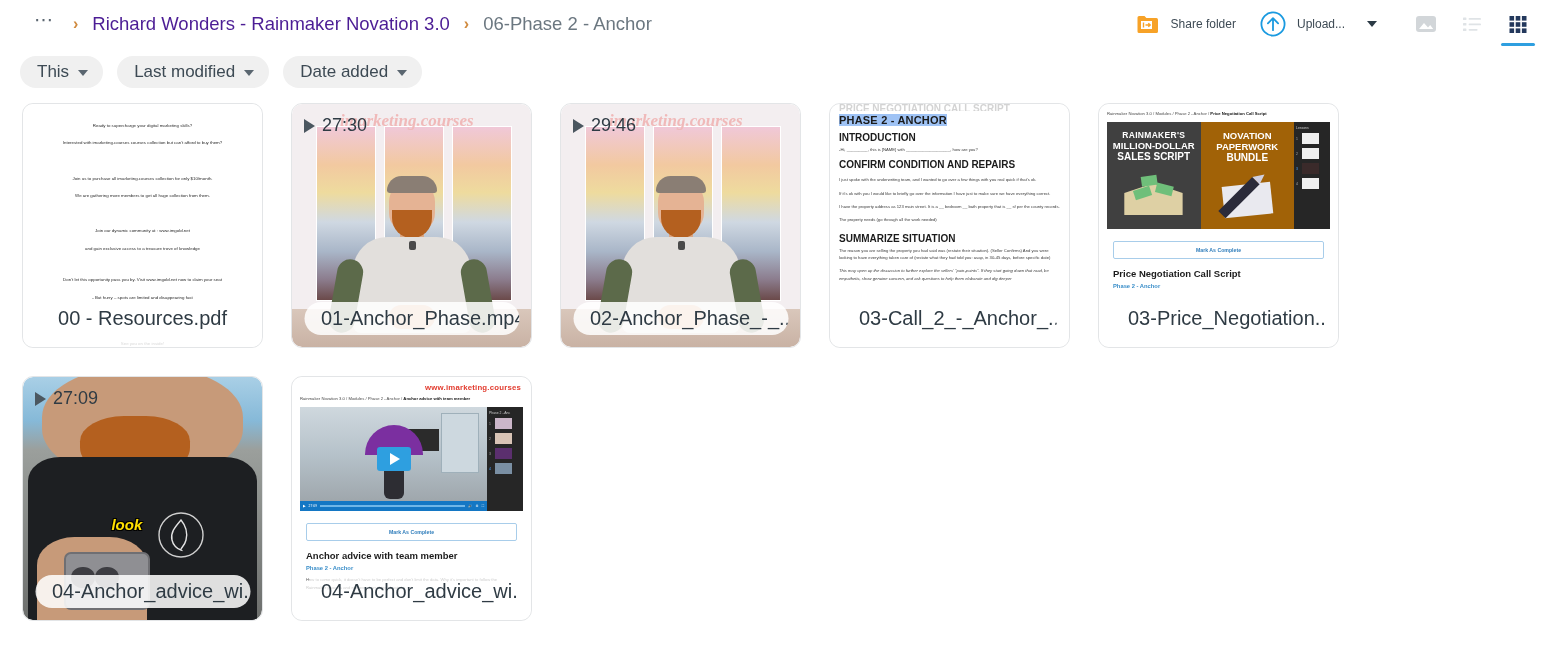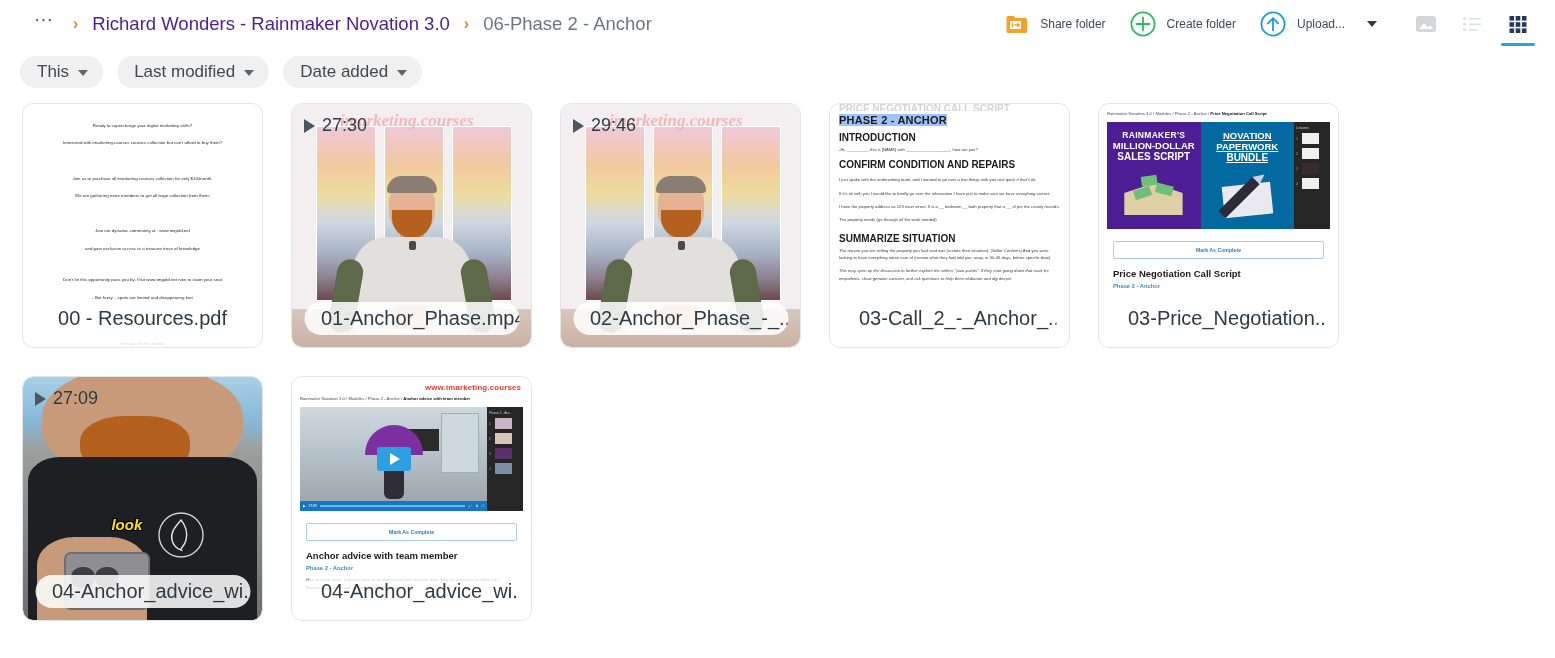--- a/index.html
+++ b/index.html
@@ -206,22 +206,22 @@
   .lmsdoc { position: absolute; inset: 0; background: #fff; padding: 7px 8px; }
   .lms-crumb { font-size: 4.2px; color: #4a4a4a; }
   .lms-crumb b { color: #111; }
   .lms-media { height: 107px; margin-top: 6px; display: flex; }
   .lms-covers { flex: 1; display: flex; }
   .cover {
     flex: 1; display: flex; flex-direction: column;
     align-items: center; justify-content: flex-start;
     padding-top: 8px; color: #fff; text-align: center;
   }
-  .cover.a { background: #4c1d95; }
-  .cover.b { background: #0369a1; text-decoration: underline; }
+  .cover.a { background: #404040; }
+  .cover.b { background: #a16207; }
   .cover .l1 { font-size: 8.5px; font-weight: bold; letter-spacing: .3px; }
   .cover .l2 { font-size: 9.5px; font-weight: bold; }
   .cover .l3 { font-size: 10px; font-weight: bold; }
   .cover .art { margin-top: 5px; width: 78%; height: 52px; }
   .lms-side { width: 36px; background: #262626; padding: 4px 2px; }
   .lms-side .sh { color: #ccc; font-size: 3.4px; margin-bottom: 3px;}
   .lms-side .row { display: flex; align-items: center; gap: 2px; margin-bottom: 4px; }
   .lms-side .n { color: #aaa; font-size: 3.4px; width: 4px;}
   .lms-side .tn { width: 17px; height: 11px; background: #f0f0f0; }
   .lms-side .row.sel .n { color: #4aa3ff; }
@@ -291,29 +291,20 @@
         <svg width="24" height="22" viewBox="0 0 24 22">
           <path d="M1.5 4.5 a1.6 1.6 0 0 1 1.6-1.6 h5.4 l1.9 2.2 h10 a1.6 1.6 0 0 1 1.6 1.6 v11.8 a1.6 1.6 0 0 1-1.6 1.6 h-17.3 a1.6 1.6 0 0 1-1.6-1.6 z" fill="#f7a227"></path>
           <rect x="5" y="8" width="11" height="8" fill="#ffffff"></rect>
           <path d="M7.5 9.5 v5" stroke="#f7a227" stroke-width="1.4"></path>
           <path d="M9.5 12 h4.5 M12.3 10.2 L14.2 12 L12.3 13.8" stroke="#f7a227" stroke-width="1.4" fill="none"></path>
         </svg>
       </span>
       <span class="tb-label">Share folder</span>
     </div>
 
-    <div class="tb-btn">
-      <span class="icon-plus-circle">
-        <svg width="26" height="26" viewBox="0 0 26 26">
-          <circle cx="13" cy="13" r="11.6" fill="none" stroke="#2eb85c" stroke-width="1.8"></circle>
-          <path d="M13 6.6 v12.8 M6.6 13 h12.8" stroke="#2eb85c" stroke-width="1.8" stroke-linecap="round"></path>
-        </svg>
-      </span>
-      <span class="tb-label">Create folder</span>
-    </div>
 
     <div class="tb-btn">
       <span class="icon-upload-circle">
         <svg width="26" height="26" viewBox="0 0 26 26">
           <circle cx="13" cy="13" r="11.6" fill="none" stroke="#1a9ae0" stroke-width="1.8"></circle>
           <path d="M13 19.2 V7.4 M7.9 12.4 L13 7.2 L18.1 12.4" stroke="#1a9ae0" stroke-width="1.8" fill="none" stroke-linecap="round" stroke-linejoin="round"></path>
         </svg>
       </span>
       <span class="tb-label">Upload...</span>
     </div>

